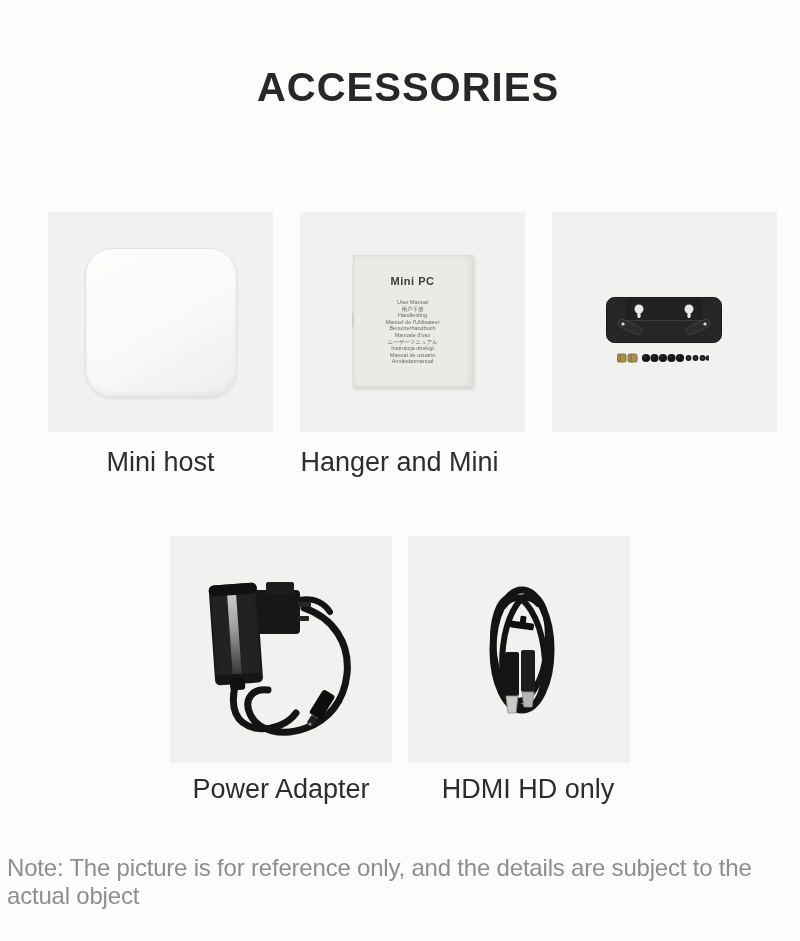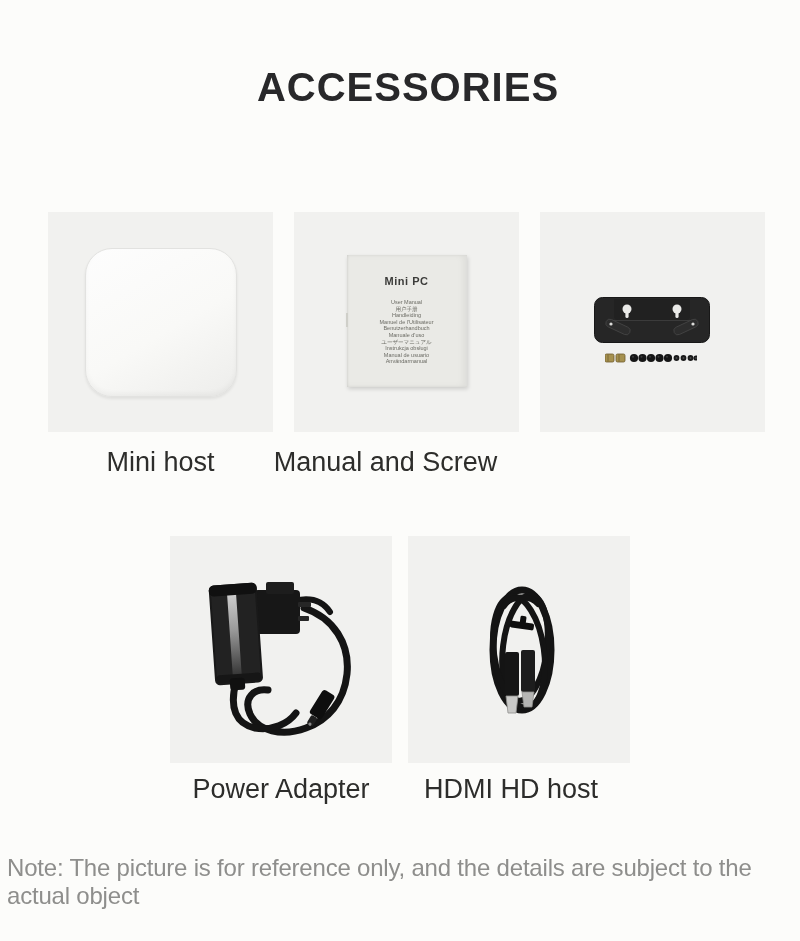--- a/index.html
+++ b/index.html
@@ -6,33 +6,33 @@
   body{width:800px;height:941px;background:#fcfcfa;font-family:"Liberation Sans",sans-serif;overflow:hidden;}
   .page{position:relative;width:800px;height:941px;}
 
   .title{
     position:absolute;top:57px;left:0;width:800px;margin:8px;
     text-align:center;font-size:40px;font-weight:800;letter-spacing:1px;
     color:#28282a;
   }
 
   .row{position:absolute;display:flex;}
-  .row1{top:212px;left:48px;gap:21px;}
+  .row1{top:212px;left:48px;gap:27px;}
   .row2{top:536px;left:170px;gap:16px;}
 
   .card{
     background:#f1f1ef;position:relative;overflow:hidden;flex:none;
     display:flex;align-items:center;justify-content:center;
   }
   .row1 .card{width:225px;height:220px;}
   .row2 .card{width:222px;height:227px;}
 
   .labels{position:absolute;display:flex;}
-  .labels1{top:447px;left:48px;gap:0;}
-  .labels2{top:774px;left:170px;gap:8px;}
+  .labels1{top:447px;left:48px;gap:14px;}
+  .labels2{top:774px;left:170px;gap:25px;}
   .labels1 .label{width:225px;}
   .labels2 .label{width:222px;}
   .label{
     text-align:center;font-size:27px;font-weight:500;color:#2d2d2b;
     white-space:nowrap;
   }
 
   
   .mini-host{
     width:150px;height:147px;border-radius:27px;
@@ -154,21 +154,21 @@
             <circle cx="85.5" cy="7" r="1"></circle>
               <circle cx="91" cy="7" r="0.9"></circle>
           </g>
         </svg>
       </div>
     </div>
   </div>
 
   <div class="labels labels1">
     <div class="label">Mini host</div>
-    <div class="label">Manual and Screw</div>
+    <div class="label">Hanger and Mini</div>
   </div>
 
   <div class="row row2">
 
     <div class="card">
       <svg class="item-svg" width="222" height="227" viewBox="0 0 222 227">
         <defs>
           <linearGradient id="stripeGrad" x1="0" y1="0" x2="0" y2="1">
             <stop offset="0" stop-color="#d6d6d6"></stop>
             <stop offset="0.45" stop-color="#9a9a9a"></stop>
@@ -218,18 +218,18 @@
         <rect x="97" y="116" width="14" height="44" rx="2" fill="#151515"></rect>
         <rect x="113" y="114" width="14" height="42" rx="2" fill="#1d1d1d"></rect>
         <path d="M98 160 h12 l-2 17 h-8 Z" fill="#c9c9c7" stroke="#8f8f8d" stroke-width="0.8"></path>
         <path d="M114 156 h12 l-2 15 h-8 Z" fill="#b5b5b3" stroke="#8f8f8d" stroke-width="0.8"></path>
       </svg>
     </div>
   </div>
 
   <div class="labels labels2">
     <div class="label">Power Adapter</div>
-    <div class="label">HDMI HD host</div>
+    <div class="label">HDMI HD only</div>
   </div>
 
   <p class="note">Note: The picture is for reference only, and the details are subject to the actual object</p>
 
 </div>
 
 </body></html>

